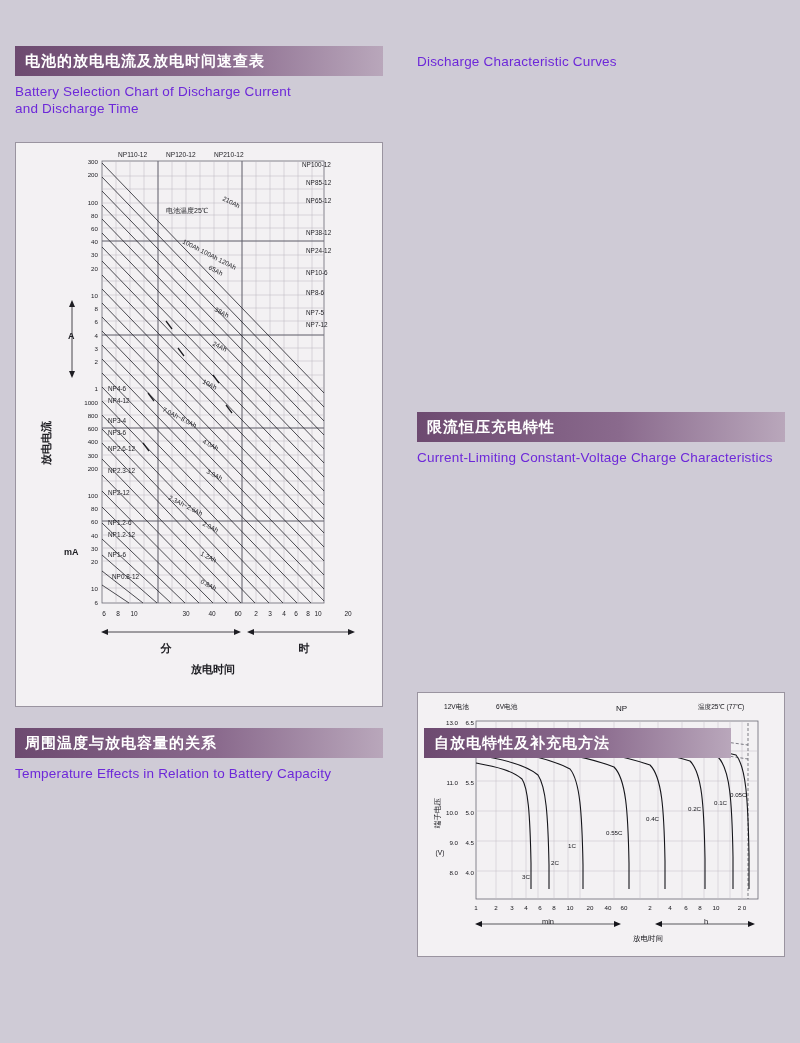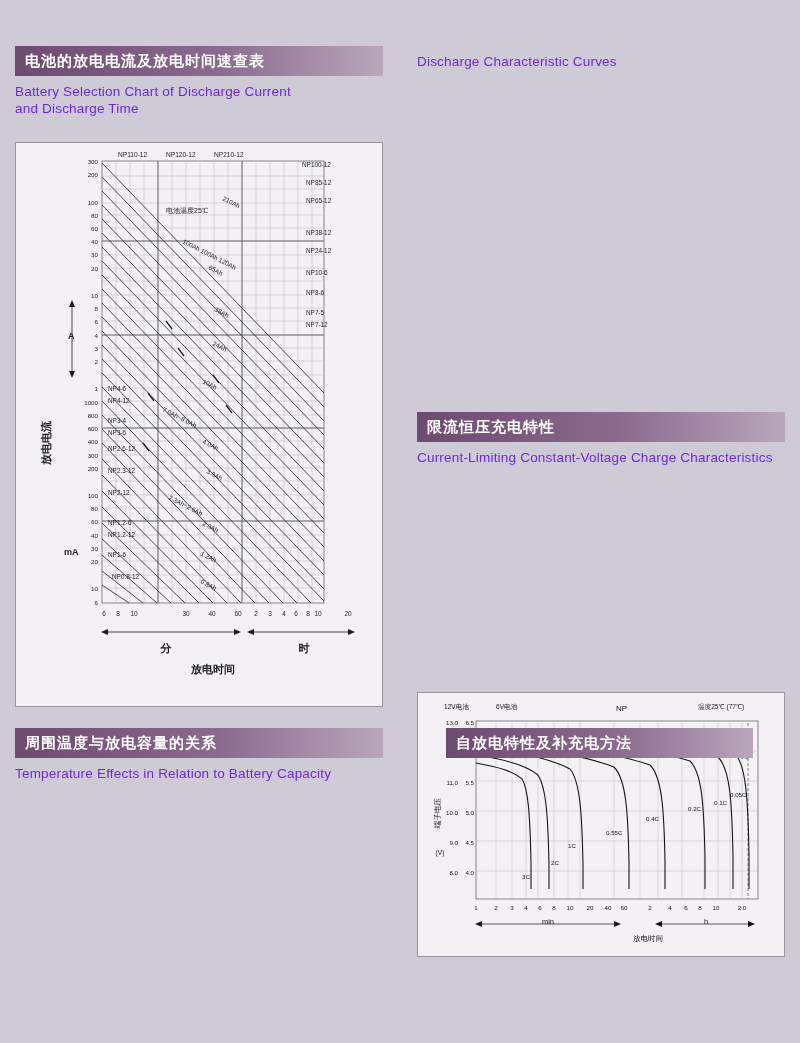--- a/index.html
+++ b/index.html
@@ -415,19 +415,19 @@
     <div class="sub">Current-Limiting Constant-Voltage Charge Characteristics</div>
   </div>
 
   <div class="panel" style="left:15px;top:728px;width:368px;">
     <div class="hdr">
       <span>周围温度与放电容量的关系</span>
     </div>
     <div class="sub">Temperature Effects in Relation to Battery Capacity</div>
   </div>
 
-  <div class="panel" style="left:424px;top:728px;width:307px;padding-left:22px;">
+  <div class="panel" style="left:402px;top:728px;width:307px;padding-left:22px;">
     <div class="hdr">
       <span>自放电特性及补充电方法</span>
     </div>
   </div>
 
 </div>
 
 </body></html>

